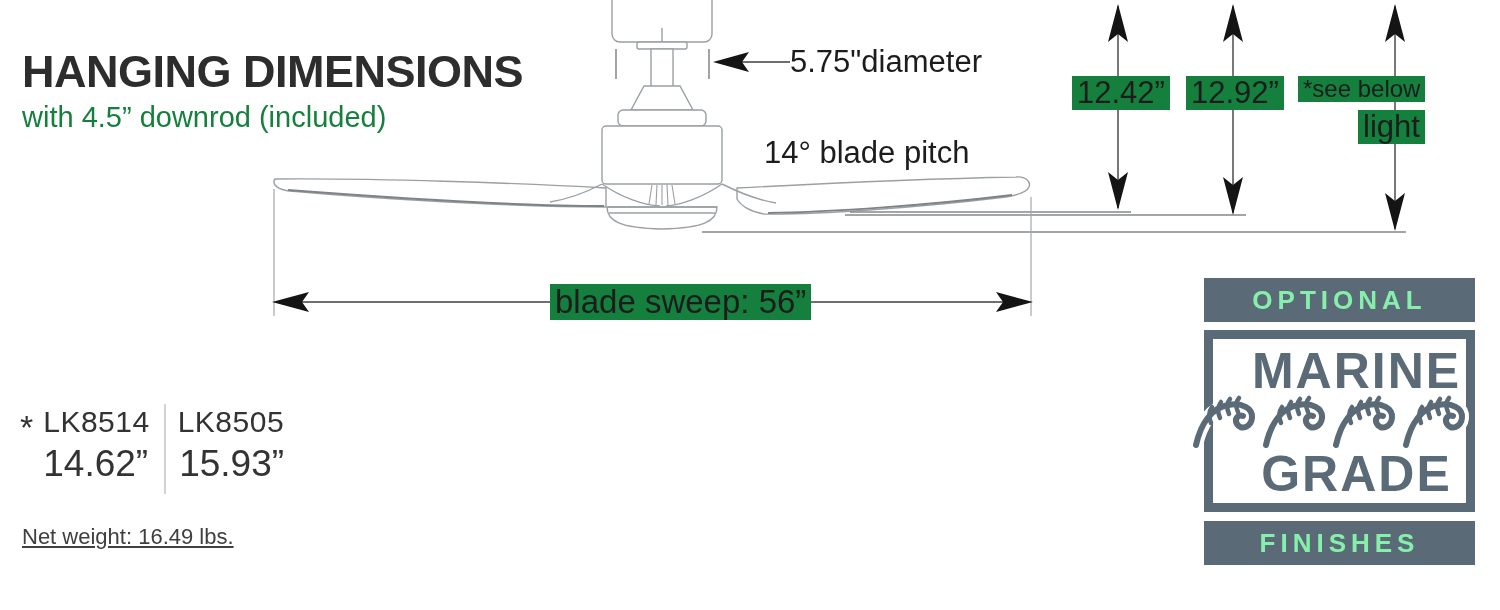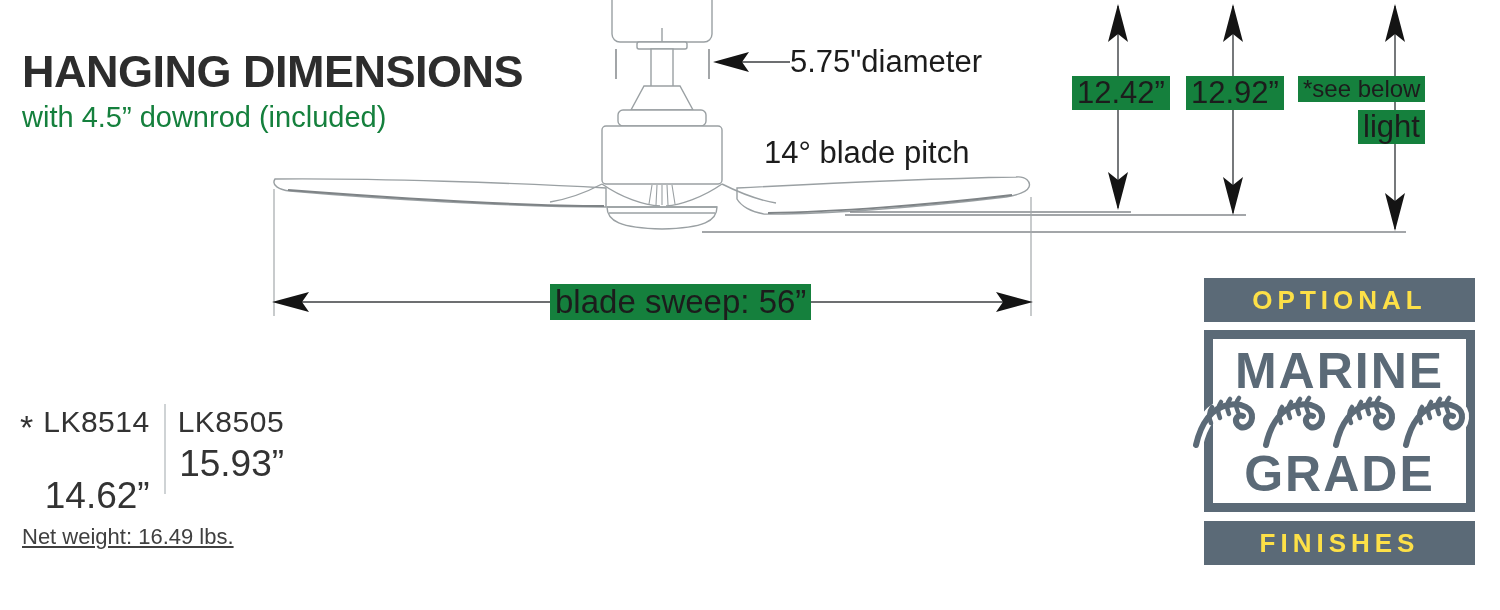--- a/index.html
+++ b/index.html
@@ -28,41 +28,42 @@
   .lbl-h2{left:1186px;top:76px;}
   .lbl-note{left:1298px;top:76px;font-size:24px;}
   .lbl-note-word{left:1358px;top:110px;}
   .lbl-sweep{left:506px;top:284px;font-size:33px;padding:0 12px;margin-left:44px;}
   
   .models{
     left:20px;top:402px;display:flex;align-items:flex-start;color:#333;
   }
   .models .asterisk{font-size:34px;line-height:34px;margin-top:8px;}
   .models .col{display:flex;flex-direction:column;}
-  .models .col.right{align-items:flex-end;gap:32px;}
+  .models .col.right{}
   .models .col.left{align-items:flex-end;}
   .models .model{font-size:30px;line-height:40px;letter-spacing:0.5px;}
   .models .hheight{font-size:37px;line-height:44px;}
   .models .divider{
     width:2px;height:90px;background:#cfd3d5;margin:2px 12px 0 14px;
   }
   .models .col.right{margin-left:10px;}
   .net-weight{
     left:22px;top:524px;font-size:22px;color:#404040;white-space:nowrap;text-decoration:underline;
   }
   
   .badge{left:1204px;top:278px;width:271px;}
   .badge-bar{
-    height:44px;background:#5b6a77;color:#fde047;display:flex;align-items:center;
+    height:44px;background:#5b6a77;color:#86efac;display:flex;align-items:center;
     justify-content:center;font-size:26px;font-weight:600;letter-spacing:5px;
   }
   .badge-bar.top{margin-bottom:8px;}
   .badge-box{
     position:relative;height:164px;border:9px solid #5b6a77;margin-bottom:9px;
     background:#fff;
+    padding-left:17px;
   }
   .badge-word{
     position:absolute;width:100%;text-align:center;color:#5b6a77;
     font-size:50px;font-weight:800;letter-spacing:2px;line-height:1;
   }
   .badge-word.one{top:7px;}
   .badge-word.two{bottom:4px;}
   .badge-wave{position:absolute;left:-21px;top:56px;overflow:visible;}
 </style>
 </head>

